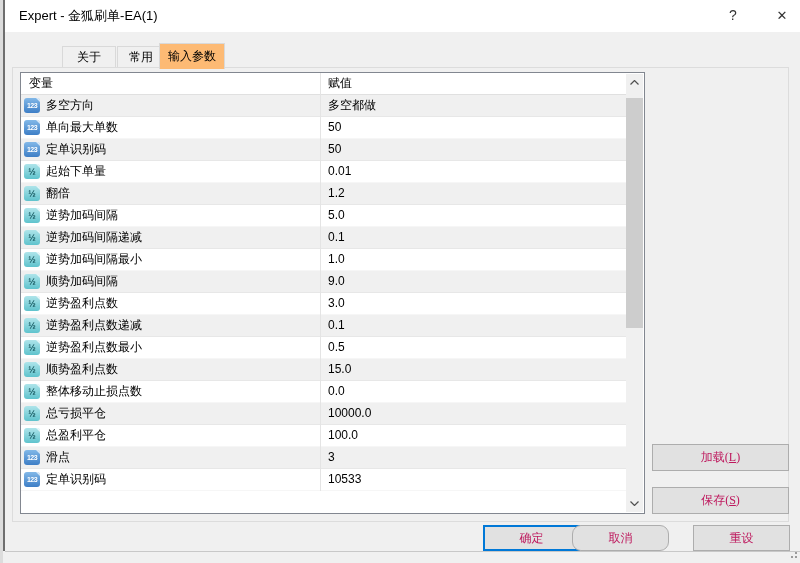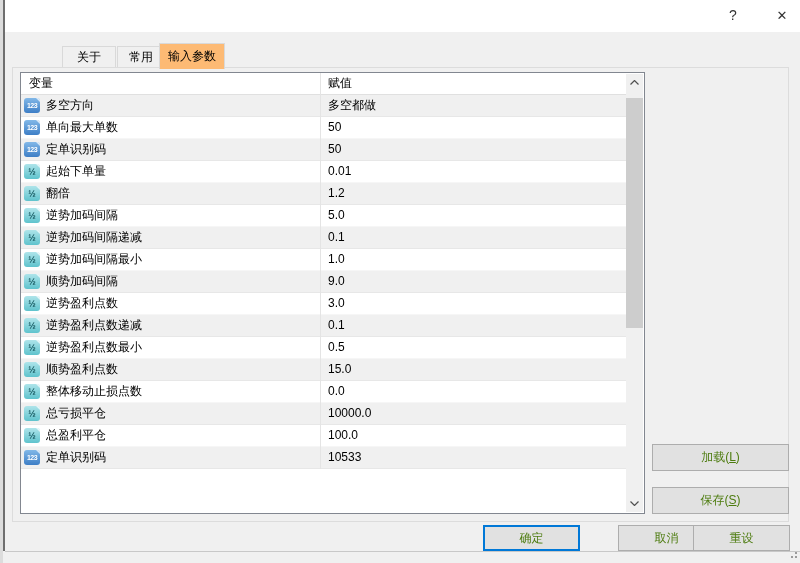--- a/index.html
+++ b/index.html
@@ -57,44 +57,45 @@
 
   
   .vscroll{position:absolute;right:1px;top:1px;width:17px;height:438px;background:#f0f0f0;}
   .sb-btn{position:absolute;left:0;width:17px;height:17px;display:flex;align-items:center;justify-content:center;}
   .sb-up{top:0;}
   .sb-down{bottom:0;}
   .sb-thumb{position:absolute;left:0;top:24px;width:17px;height:230px;background:#cdcdcd;}
 
   
   .btn{position:absolute;background:#e1e1e1;border:1px solid #adadad;box-sizing:border-box;
-    font-size:12px;text-align:center;font-family:Liberation Sans, sans-serif;padding:0;color:#4d7c0f;}
+    font-size:12px;text-align:center;font-family:Liberation Serif, serif;padding:0;color:#be185d;}
   .btn-load{left:652px;top:444px;width:137px;height:27px;line-height:25px;}
   .btn-save{left:652px;top:487px;width:137px;height:27px;line-height:25px;}
   .btn-ok{left:483px;top:525px;width:97px;height:26px;line-height:22px;
     border:2px solid #0078d7;}
-  .btn-cancel{left:618px;top:525px;width:97px;height:26px;line-height:24px;}
+  .btn-cancel{left:572px;top:525px;width:97px;height:26px;line-height:24px;border-radius:9px;}
   .btn-reset{left:693px;top:525px;width:97px;height:26px;line-height:24px;}
   .mn-key{text-decoration:underline;}
 
   .resize-grip{position:absolute;left:787px;top:552px;width:10px;height:9px;}
   .resize-grip i{position:absolute;width:2px;height:2px;background:#9b9b9b;}
   .resize-grip i:nth-child(1){right:0;top:0;}
   .resize-grip i:nth-child(2){right:0;top:4px;}
   .resize-grip i:nth-child(3){right:4px;top:4px;}
 </style>
 </head>
 <body>
 
 <div class="outside-strip"></div>
 <div class="dialog-left-border"></div>
 <div class="top-artifact"></div>
 <div class="dialog-bottom-border"></div>
 
 <div class="titlebar">
+  <div class="title-text">Expert - 金狐刷单-EA(1)</div>
   <div class="cap-btn cap-help">?</div>
   <div class="cap-btn cap-close">✕</div>
 </div>
 
 <div class="tab tab-about">关于</div>
 <div class="tab tab-common">常用</div>
 <div class="tab-panel"></div>
 <div class="tab tab-active tab-inputs">输入参数</div>
 
 <div class="param-table">
@@ -211,20 +212,26 @@
     <span class="col-div"></span>
   </div>
 
   <div class="trow prow">
     <span class="p-icon icon-frac">½</span>
     <span class="p-name">总盈利平仓</span>
     <span class="p-value">100.0</span>
     <span class="col-div"></span>
   </div>
 
+  <div class="trow prow">
+    <span class="p-icon icon-num">123</span>
+    <span class="p-name">滑点</span>
+    <span class="p-value">3</span>
+    <span class="col-div"></span>
+  </div>
 
   <div class="trow prow">
     <span class="p-icon icon-num">123</span>
     <span class="p-name">定单识别码</span>
     <span class="p-value">10533</span>
     <span class="col-div"></span>
   </div>
 </div>
   <div class="vscroll">
     <div class="sb-btn sb-up">

